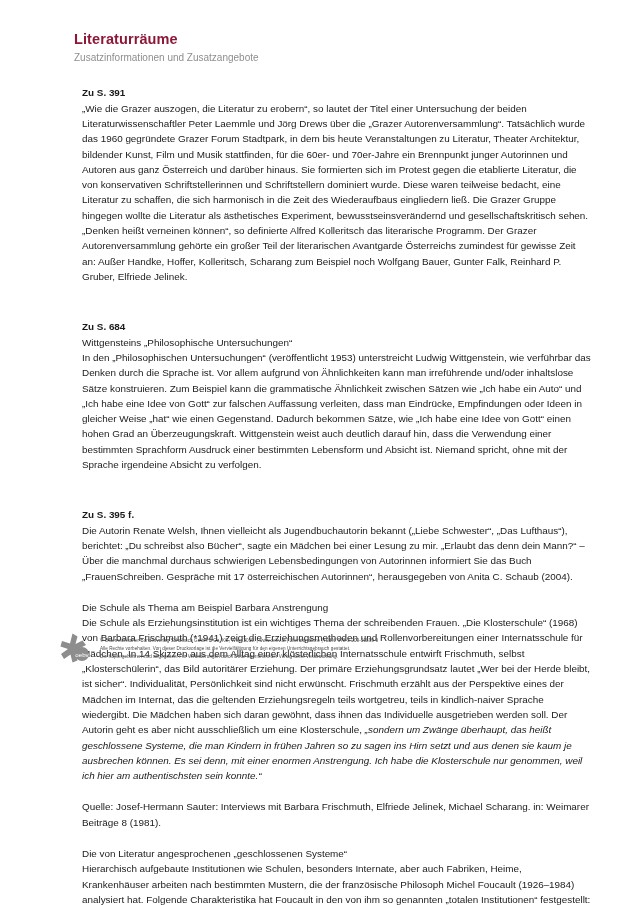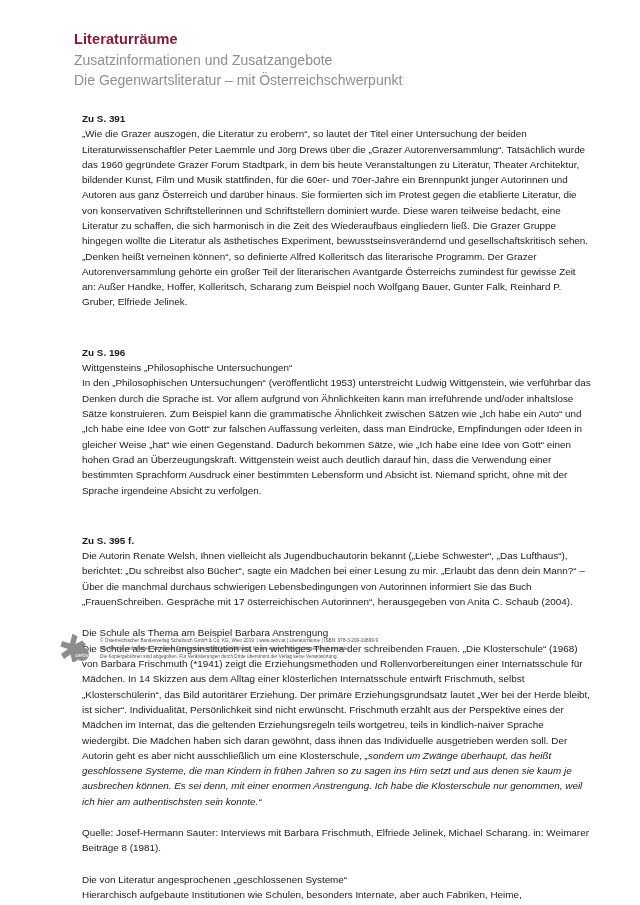--- a/index.html
+++ b/index.html
@@ -29,21 +29,21 @@
   }
   .doc-title {
     font-size: 14.5px;
     font-weight: bold;
     color: #8c1739;
     letter-spacing: 0.1px;
     margin: 0 0 3px 0;
     line-height: 1.25;
   }
   .doc-subtitle {
-    font-size: 14px;
+    font-size: 10px;
     color: #8e8e8e;
     line-height: 1.42;
     margin: 0;
   }
 
   
   .content {
     padding-left: 8px;
     padding-right: 4px;
   }
@@ -104,34 +104,33 @@
   .footer-text div { margin: 0; }
 </style>
 </head>
 <body>
 
 <div class="page">
 
   <div class="doc-header">
     <div class="doc-title">Literaturräume</div>
     <div class="doc-subtitle">Zusatzinformationen und Zusatzangebote</div>
-    <div class="doc-subtitle">Die Gegenwartsliteratur – mit Österreichschwerpunkt</div>
   </div>
 
   <div class="content">
 
     <div class="section">
       <div class="kicker">Zu S. 391</div>
       <p class="para"><span class="bd">„Wie die Grazer auszogen, die Literatur zu erobern“,</span><span> so lautet der Titel einer Untersuchung der beiden Literaturwissenschaftler Peter Laemmle und Jörg Drews über die „Grazer Autorenversammlung“. Tatsächlich wurde das 1960 gegründete Grazer Forum Stadtpark, in dem bis heute Veranstaltungen zu Literatur, Theater Architektur, bildender Kunst, Film und Musik stattfinden, für die 60er- und 70er-Jahre ein Brennpunkt junger Autorinnen und Autoren aus ganz Österreich und darüber hinaus. Sie formierten sich im Protest gegen die etablierte Literatur, die von konservativen Schriftstellerinnen und Schriftstellern dominiert wurde. Diese waren teilweise bedacht, eine Literatur zu schaffen, die sich harmonisch in die Zeit des Wiederaufbaus eingliedern ließ. Die Grazer Gruppe hingegen wollte die Literatur als ästhetisches Experiment, bewusstseinsverändernd und gesellschaftskritisch sehen. „Denken heißt verneinen können“, so definierte Alfred Kolleritsch das literarische Programm. Der Grazer Autorenversammlung gehörte ein großer Teil der literarischen Avantgarde Österreichs zumindest für gewisse Zeit an: Außer Handke, Hoffer, Kolleritsch, Scharang zum Beispiel noch Wolfgang Bauer, Gunter Falk, Reinhard P. Gruber, Elfriede Jelinek.</span></p>
     </div>
 
     <div class="gap-lg"></div>
 
     <div class="section">
-      <div class="kicker">Zu S. 196</div>
+      <div class="kicker">Zu S. 684</div>
       <div class="subhead">Wittgensteins „Philosophische Untersuchungen“</div>
       <p class="para">In den „Philosophischen Untersuchungen“ (veröffentlicht 1953) unterstreicht Ludwig Wittgenstein, wie verführbar das Denken durch die Sprache ist. Vor allem aufgrund von Ähnlichkeiten kann man irreführende und/oder inhaltslose Sätze konstruieren. Zum Beispiel kann die grammatische Ähnlichkeit zwischen Sätzen wie „Ich habe ein Auto“ und „Ich habe eine Idee von Gott“ zur falschen Auffassung verleiten, dass man Eindrücke, Empfindungen oder Ideen in gleicher Weise „hat“ wie einen Gegenstand. Dadurch bekommen Sätze, wie „Ich habe eine Idee von Gott“ einen hohen Grad an Überzeugungskraft. Wittgenstein weist auch deutlich darauf hin, dass die Verwendung einer bestimmten Sprachform Ausdruck einer bestimmten Lebensform und Absicht ist. Niemand spricht, ohne mit der Sprache irgendeine Absicht zu verfolgen.</p>
     </div>
 
     <div class="gap-lg"></div>
 
     <div class="section tight">
       <div class="kicker">Zu S. 395 f.</div>
       <p class="para">Die Autorin Renate Welsh, Ihnen vielleicht als Jugendbuchautorin bekannt („Liebe Schwester“, „Das Lufthaus“), berichtet: „Du schreibst also Bücher“, sagte ein Mädchen bei einer Lesung zu mir. „Erlaubt das denn dein Mann?“ – Über die manchmal durchaus schwierigen Lebensbedingungen von Autorinnen informiert Sie das Buch „FrauenSchreiben. Gespräche mit 17 österreichischen Autorinnen“, herausgegeben von Anita C. Schaub (2004).</p>
     </div>

